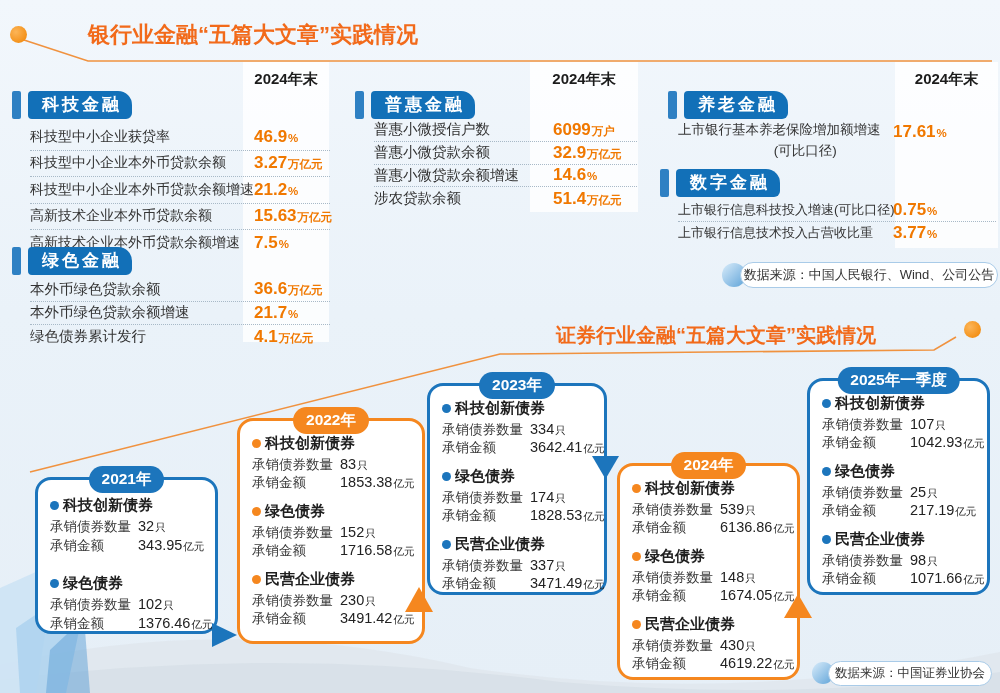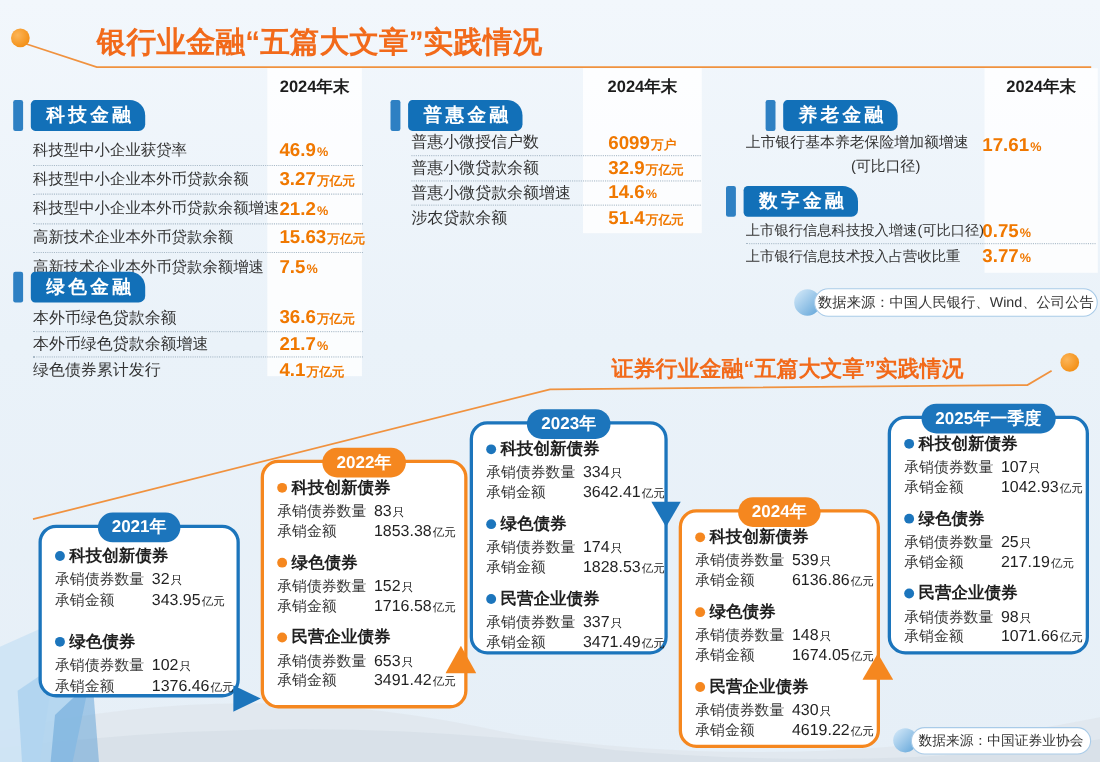--- a/index.html
+++ b/index.html
@@ -5,21 +5,21 @@
   html,body{margin:0;padding:0;background:#ffffff;}
   #stage{
     position:relative;width:1000px;height:693px;overflow:hidden;
     background:linear-gradient(180deg,#f2f7fc 0%,#eaf2f9 45%,#e6eff7 100%);
     font-family:"Liberation Sans","DejaVu Sans",sans-serif;
   }
   svg.deco{position:absolute;left:0;top:0;z-index:0;}
   .strip{position:absolute;background:rgba(255,255,255,.82);z-index:1;}
   .period{position:absolute;z-index:2;font-size:15px;color:#1c1c1c;text-align:center;font-weight:bold;}
   .main-title{position:absolute;z-index:2;font-weight:bold;color:var(--c-title,#f26a1a);white-space:nowrap;}
-  #bank-title{left:88px;top:20px;font-size:27px;}
+  #bank-title{left:88px;top:20px;font-size:22px;}
   #sec-title{left:556px;top:322px;font-size:20px;}
   .odot{position:absolute;z-index:2;width:17px;height:17px;border-radius:50%;
     background:radial-gradient(circle at 35% 35%,#fcb558,#f08300);}
   
   .sec-header{position:absolute;z-index:2;display:flex;align-items:stretch;}
   .sec-bar{width:9px;height:28px;background:#2e80c3;border-radius:2px;margin-right:7px;}
   .sec-box{background:var(--c-hblue,#1270b8);color:#fff;font-weight:bold;font-size:17px;
     letter-spacing:3px;padding:3px 10px 3px 14px;border-radius:4px 14px 6px 4px;line-height:22px;white-space:nowrap;}
   .rows{position:absolute;z-index:2;}
   .brow{position:relative;display:flex;align-items:center;border-bottom:1px dotted #a8b9c7;box-sizing:border-box;}
@@ -153,21 +153,21 @@
         </div>
         <div class="brow" style="height: 22.8px;">
           <span class="blabel">普惠小微贷款余额增速</span>
           <span class="bval" style="left: 179px;"><span class="num">14.6</span><span class="unit">%</span></span>
         </div>
         <div class="brow" style="height: 22.8px;">
           <span class="blabel">涉农贷款余额</span>
           <span class="bval" style="left: 179px;"><span class="num">51.4</span><span class="unit">万亿元</span></span>
         </div>
       </div>
-      <div class="sec-header" style="left: 672px; top: 91px; padding-left: 24px;">
+      <div class="sec-header" style="left: 644px; top: 91px; padding-left: 24px;">
         <span class="sec-bar"></span>
         <span class="sec-box">养老金融</span>
       </div>
       <div class="rows fs13" style="left: 678px; top: 118px; width: 318px;">
         <div class="brow nb" style="height: 46px;">
           <div class="blabel2">
             <div class="l1">上市银行基本养老保险增加额增速</div>
             <div class="l2">(可比口径)</div>
           </div>
           <span class="bval" style="left: 215px; top: 4px;"><span class="num">17.61</span><span class="unit">%</span></span>
@@ -259,21 +259,21 @@
             <span class="unit">亿元</span>
           </div>
         </div>
         <div class="bond-group">
           <div class="bond-title">
             <span class="dot"></span>
             <span class="bname">民营企业债券</span>
           </div>
           <div class="bond-row">
             <span class="lab">承销债券数量</span>
-            <span class="num">653</span>
+            <span class="num">230</span>
             <span class="unit">只</span>
           </div>
           <div class="bond-row">
             <span class="lab">承销金额</span>
             <span class="num">3491.42</span>
             <span class="unit">亿元</span>
           </div>
         </div>
       </div>
       <div class="ybox blue" style="left: 427px; top: 383px; width: 180px; height: 212px;">

